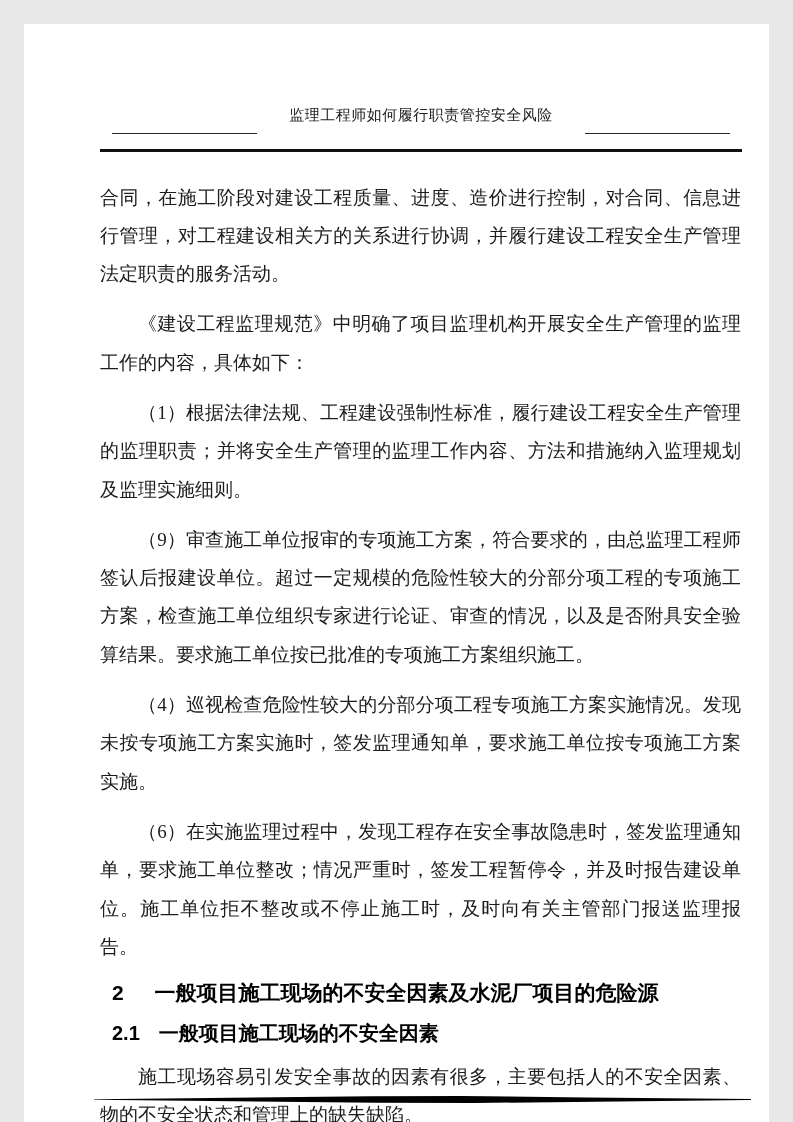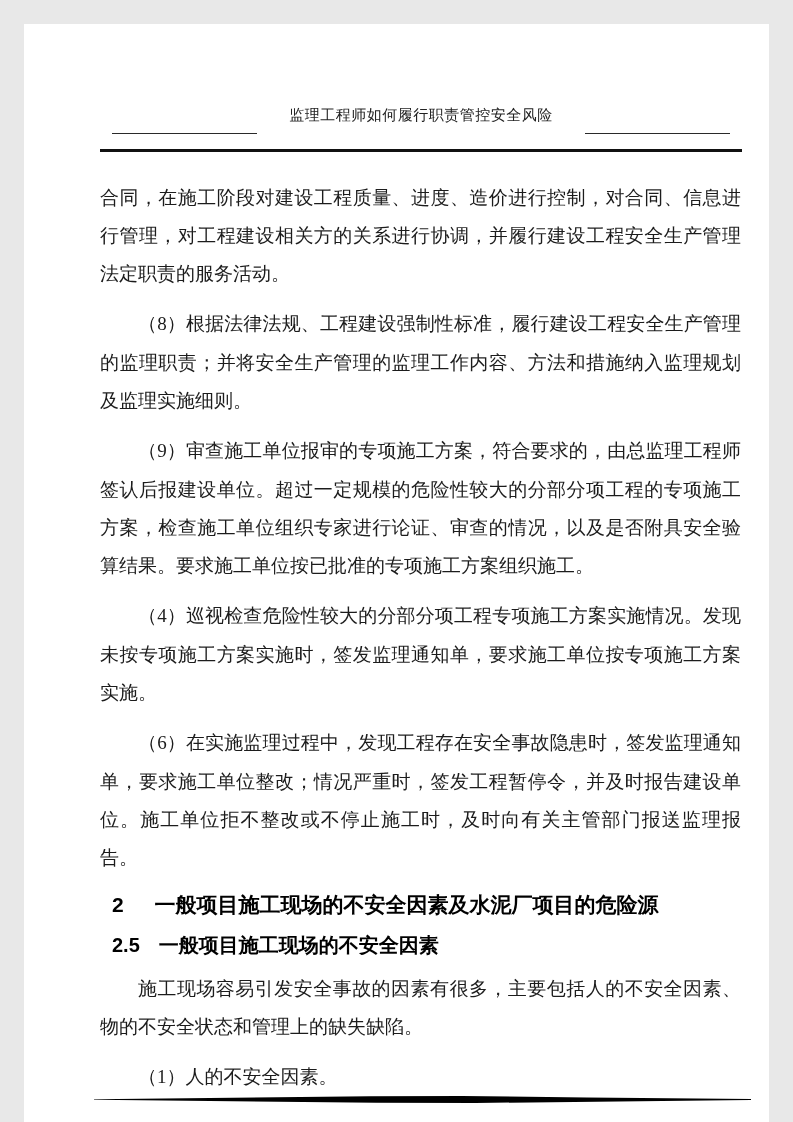--- a/index.html
+++ b/index.html
@@ -117,31 +117,32 @@
     <div class="header-row">
       <div class="header-side-line"></div>
       <div class="running-title">监理工程师如何履行职责管控安全风险</div>
       <div class="header-side-line"></div>
     </div>
     <div class="header-rule"></div>
   </div>
 
   <div class="content">
     <p class="no-indent">合同，在施工阶段对建设工程质量、进度、造价进行控制，对合同、信息进行管理，对工程建设相关方的关系进行协调，并履行建设工程安全生产管理法定职责的服务活动。</p>
-    <p>（8）根据法律法规、工程建设强制性标准，履行建设工程安全生产管理的监理职责；并将安全生产管理的监理工作内容、方法和措施纳入监理规划及监理实施细则。</p>
+    <p>《建设工程监理规范》中明确了项目监理机构开展安全生产管理的监理工作的内容，具体如下：</p>
+    <p>（1）根据法律法规、工程建设强制性标准，履行建设工程安全生产管理的监理职责；并将安全生产管理的监理工作内容、方法和措施纳入监理规划及监理实施细则。</p>
     <p>（9）审查施工单位报审的专项施工方案，符合要求的，由总监理工程师签认后报建设单位。超过一定规模的危险性较大的分部分项工程的专项施工方案，检查施工单位组织专家进行论证、审查的情况，以及是否附具安全验算结果。要求施工单位按已批准的专项施工方案组织施工。</p>
     <p>（4）巡视检查危险性较大的分部分项工程专项施工方案实施情况。发现未按专项施工方案实施时，签发监理通知单，要求施工单位按专项施工方案实施。</p>
     <p>（6）在实施监理过程中，发现工程存在安全事故隐患时，签发监理通知单，要求施工单位整改；情况严重时，签发工程暂停令，并及时报告建设单位。施工单位拒不整改或不停止施工时，及时向有关主管部门报送监理报告。</p>
 
     <div class="h-section">
       <span class="sec-num">2</span><span>一般项目施工现场的不安全因素及水泥厂项目的危险源</span>
     </div>
 
     <div class="h-subsection">
-      <span class="sec-num">2.5</span><span>一般项目施工现场的不安全因素</span>
+      <span class="sec-num">2.1</span><span>一般项目施工现场的不安全因素</span>
     </div>
 
     <p>施工现场容易引发安全事故的因素有很多，主要包括人的不安全因素、物的不安全状态和管理上的缺失缺陷。</p>
     <p>（1）人的不安全因素。</p>
   </div>
 
   <div class="footer">
     <div class="footer-rule"></div>
     <div class="footer-row">
       <span class="page-number">76</span>

